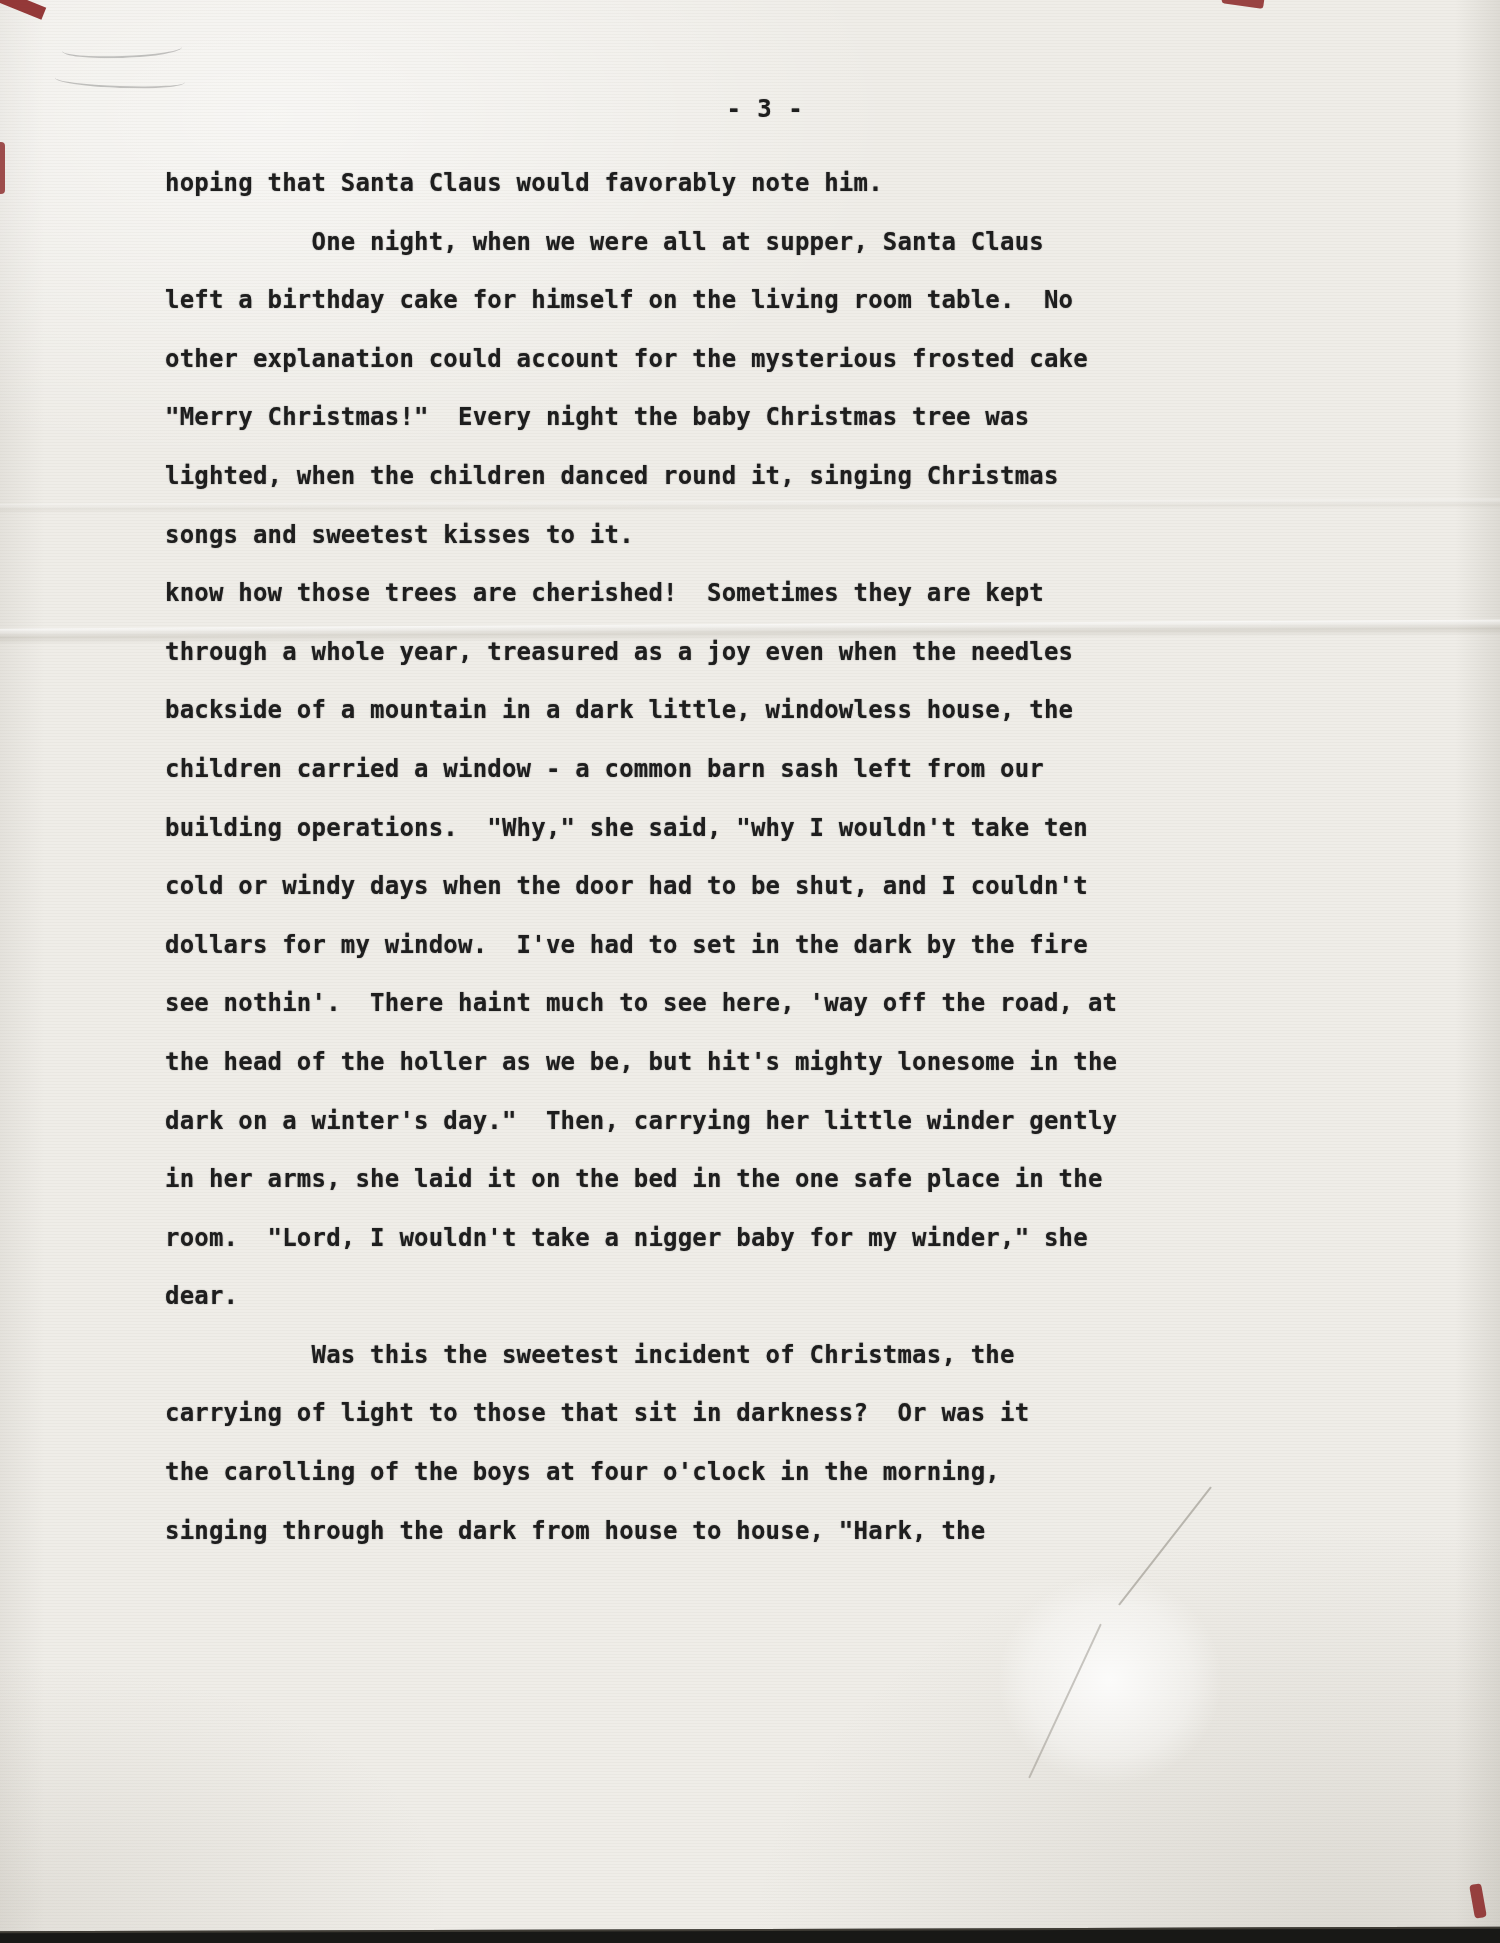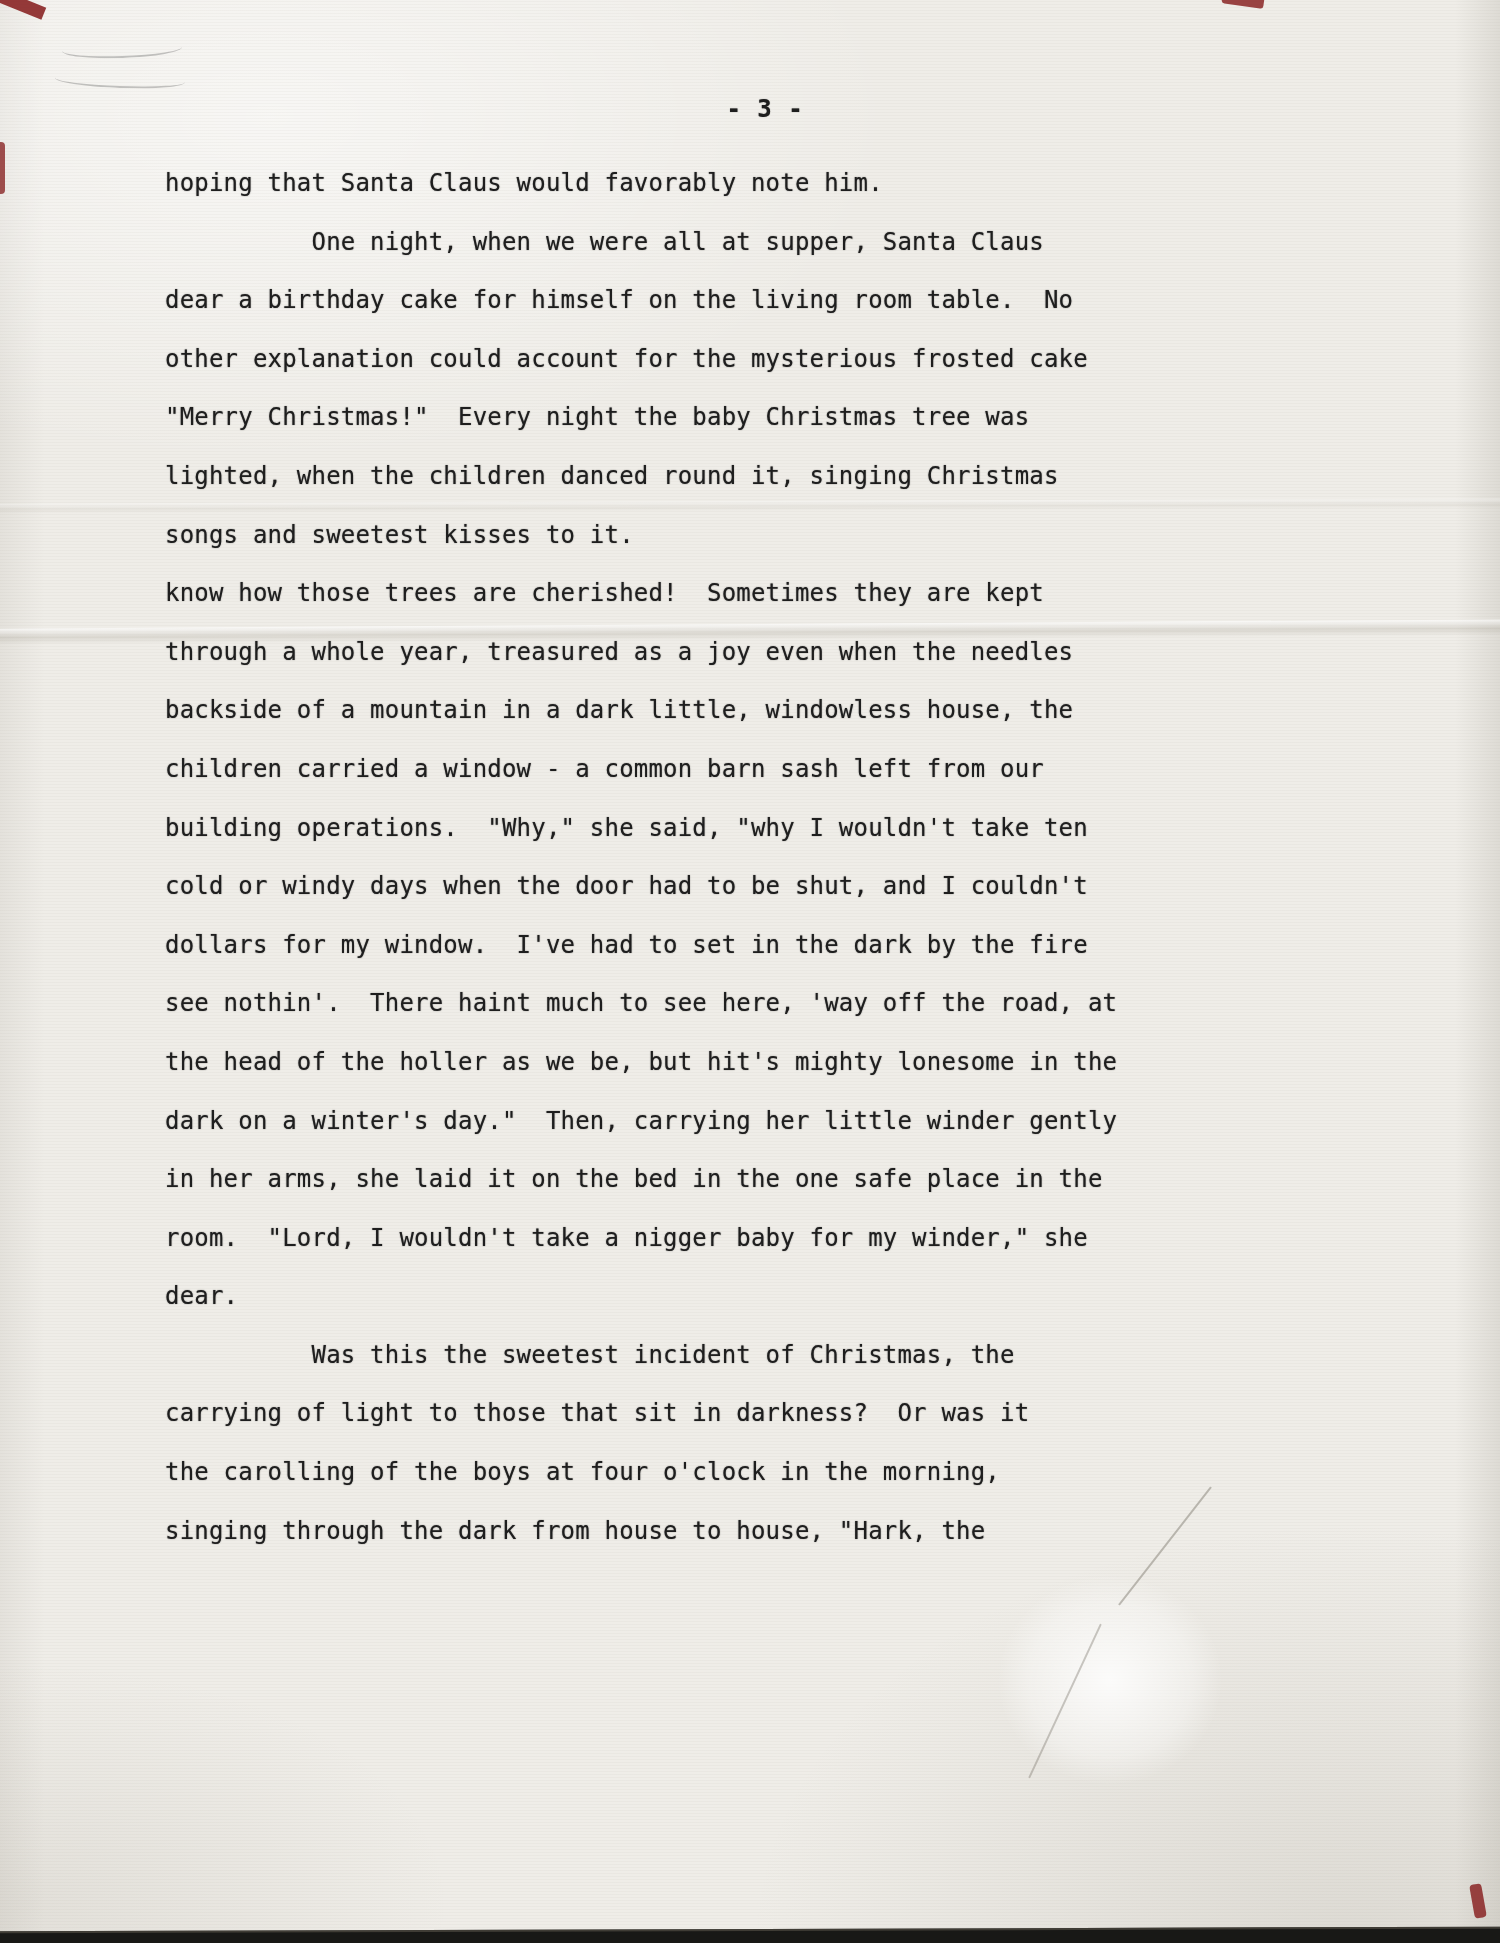--- a/index.html
+++ b/index.html
@@ -39,21 +39,21 @@
 
   .body-text {
     position: absolute;
     left: 165px;
     top: 154px;
     width: 1200px;
   }
   .line {
     white-space: pre;
     font-size: 24px;
-    font-weight: normal;
+    font-weight: bold;
     line-height: 58.6px;
     height: 58.6px;
     letter-spacing: 0.2px;
     text-shadow: 0 0 1px rgba(25,25,25,0.5), 0 0 2px rgba(40,40,40,0.15);
   }
 
   
   .crease { position: absolute; left: 0; width: 1520px; pointer-events: none; }
   .crease-main {
     top: 624px; height: 16px;
@@ -116,21 +116,21 @@
   <div class="crease crease-main"></div>
 
   <div class="pencil-1"></div>
   <div class="pencil-2"></div>
 
   <div class="page-number">- 3 -</div>
 
   <div class="body-text">
     <div class="line">hoping that Santa Claus would favorably note him.</div>
     <div class="line">          One night, when we were all at supper, Santa Claus</div>
-    <div class="line">dear a birthday cake for himself on the living room table.  No</div>
+    <div class="line">left a birthday cake for himself on the living room table.  No</div>
     <div class="line">other explanation could account for the mysterious frosted cake</div>
     <div class="line">"Merry Christmas!"  Every night the baby Christmas tree was</div>
     <div class="line">lighted, when the children danced round it, singing Christmas</div>
     <div class="line">songs and sweetest kisses to it.</div>
     <div class="line">know how those trees are cherished!  Sometimes they are kept</div>
     <div class="line">through a whole year, treasured as a joy even when the needles</div>
     <div class="line">backside of a mountain in a dark little, windowless house, the</div>
     <div class="line">children carried a window - a common barn sash left from our</div>
     <div class="line">building operations.  "Why," she said, "why I wouldn't take ten</div>
     <div class="line">cold or windy days when the door had to be shut, and I couldn't</div>

